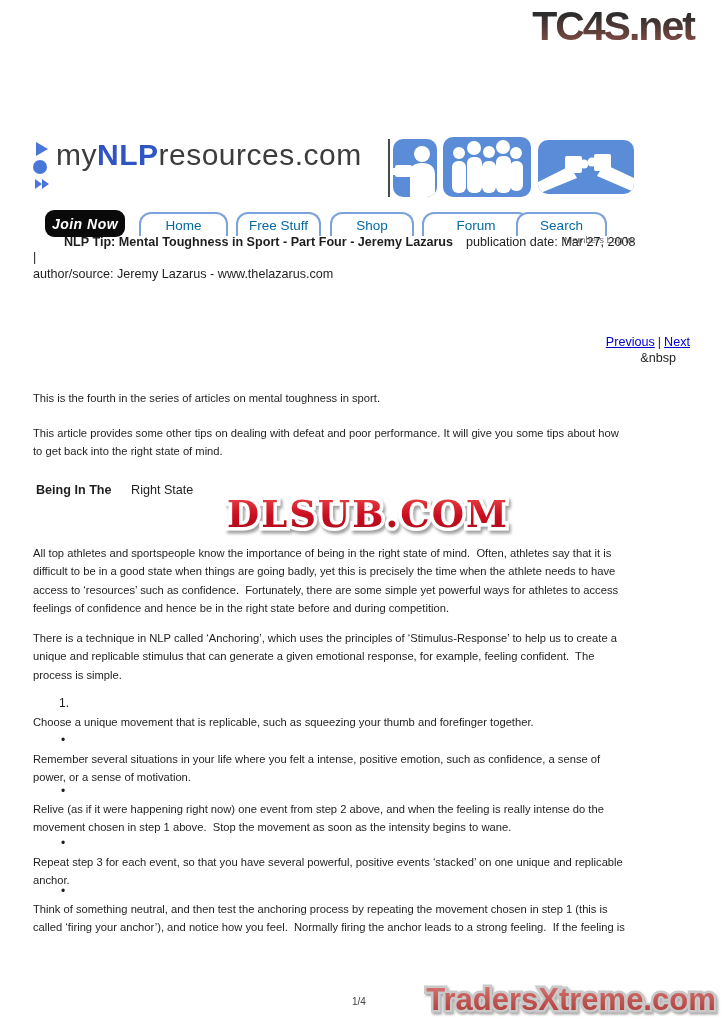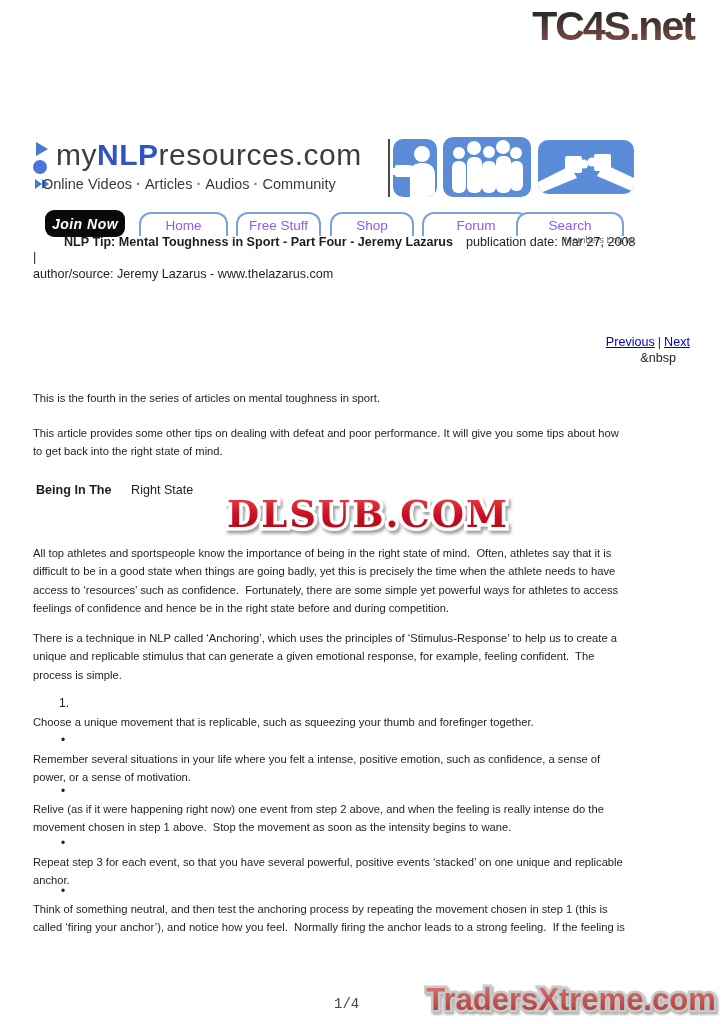--- a/index.html
+++ b/index.html
@@ -18,21 +18,21 @@
 
   .banner{position:absolute;background:#5b8cd8;border-radius:10px;overflow:hidden;}
   .banner svg{display:block;}
   .members-login{position:absolute;right:91px;top:198px;font-size:9.5px;color:#6e6e6e;cursor:pointer;margin-top:36px;}
 
   
   .join-btn{position:absolute;left:45px;top:210px;width:80px;height:27px;background:#0a0a0a;color:#fff;
             border-radius:9px;font-size:14px;font-weight:bold;letter-spacing:0.5px;
             display:flex;align-items:center;justify-content:center;cursor:pointer;font-style:italic;}
   .tab{position:absolute;top:212px;height:24px;border:2px solid #7ba2da;border-bottom:none;
-       border-radius:12px 12px 0 0;background:#fff;font-size:13.5px;color:#8b5cf6;
+       border-radius:12px 12px 0 0;background:#fff;font-size:13.5px;color:#0369a1;
        display:flex;align-items:center;justify-content:center;box-sizing:border-box;cursor:pointer;}
 
   
   .title-line{position:absolute;left:64px;top:235px;font-size:12.6px;white-space:nowrap;}
   .title-line .t-bold{font-weight:bold;}
   .title-line .t-pub{margin-left:13px;}
   .pipe-line{position:absolute;left:33px;top:250px;font-size:12.6px;}
   .author-line{position:absolute;left:33px;top:267px;font-size:12.6px;}
 
   .pager{position:absolute;left:400px;top:335px;width:290px;text-align:right;font-size:12.6px;}
@@ -43,21 +43,21 @@
   
   .para{position:absolute;left:33px;width:688px;font-size:11.2px;line-height:18.3px;
         white-space:pre;color:#1e1e1e;}
   .section-heading{position:absolute;left:36px;top:483px;font-size:12.6px;}
   .section-heading .h-bold{font-weight:bold;}
   .section-heading .h-rest{margin-left:16px;}
 
   .step-marker{position:absolute;left:59px;font-size:12px;color:#1e1e1e;}
   .step-bullet{position:absolute;left:61px;font-size:12px;color:#1e1e1e;}
 
-  .page-indicator{position:absolute;left:334px;top:996px;font-size:14px;color:#444;font-family:Liberation Mono, monospace;}
+  .page-indicator{position:absolute;left:352px;top:996px;font-size:10px;color:#444;}
 </style>
 </head>
 <body>
 
 <div class="page">
 
   <svg class="abs" style="left:506px;top:0px;" width="214" height="52">
     <defs>
       <linearGradient id="g-tc" x1="0" y1="0" x2="0" y2="1">
         <stop offset="0.25" stop-color="#2c2c2c"></stop>
@@ -69,21 +69,20 @@
   </svg>
 
   <div class="logo-block">
     <svg class="logo-icon" width="22" height="56" viewBox="0 0 22 56">
       <polygon points="5,1 17,8 5,15" fill="#4a76d8"></polygon>
       <circle cx="9" cy="26" r="7" fill="#4a76d8"></circle>
       <polygon points="4,38 11,43 4,48" fill="#4a76d8"></polygon>
       <polygon points="11,38 18,43 11,48" fill="#4a76d8"></polygon>
     </svg>
     <div class="logo-text"><span>my</span><span class="accent">NLP</span><span>resources.com</span></div>
-    <div class="tagline"><span>Online Videos</span><span class="dot">·</span><span>Articles</span><span class="dot">·</span><span>Audios</span><span class="dot">·</span><span>Community</span></div>
   </div>
 
   <div class="header-divider"></div>
 
   <div class="banner" style="left:393px;top:139px;width:44px;height:58px;">
     <svg width="44" height="58" viewBox="0 0 44 58">
       <circle cx="29" cy="15" r="8" fill="#fff"></circle>
       <path d="M17 58 L17 34 Q17 24 29 24 Q42 24 42 36 L42 58 Z" fill="#fff"></path>
       <rect x="2" y="26" width="17" height="12" rx="2" fill="#fff"></rect>
       <rect x="0" y="29" width="5" height="7" fill="#fff"></rect>
@@ -113,21 +112,21 @@
       <path d="M96 38 L66 24 L59 36 L96 52 Z" fill="#fff"></path>
     </svg>
   </div>
   <div class="members-login">Members Log In</div>
 
   <div class="join-btn">Join Now</div>
   <div class="tab" style="left:139px;width:89px;">Home</div>
   <div class="tab" style="left:236px;width:85px;">Free Stuff</div>
   <div class="tab" style="left:330px;width:84px;">Shop</div>
   <div class="tab" style="left:422px;width:108px;">Forum</div>
-  <div class="tab" style="left:516px;width:108px;">Search</div>
+  <div class="tab" style="left:516px;width:91px;">Search</div>
 
   <div class="title-line"><span class="t-bold">NLP Tip: Mental Toughness in Sport - Part Four - Jeremy Lazarus</span><span class="t-pub">publication date: Mar 27, 2008</span></div>
   <div class="pipe-line">|</div>
   <div class="author-line">author/source: Jeremy Lazarus - www.thelazarus.com</div>
 
   <div class="pager">
     <div><a>Previous</a><span class="sep">|</span><a>Next</a></div>
     <div class="nbsp-line">&amp;nbsp</div>
   </div>
 

